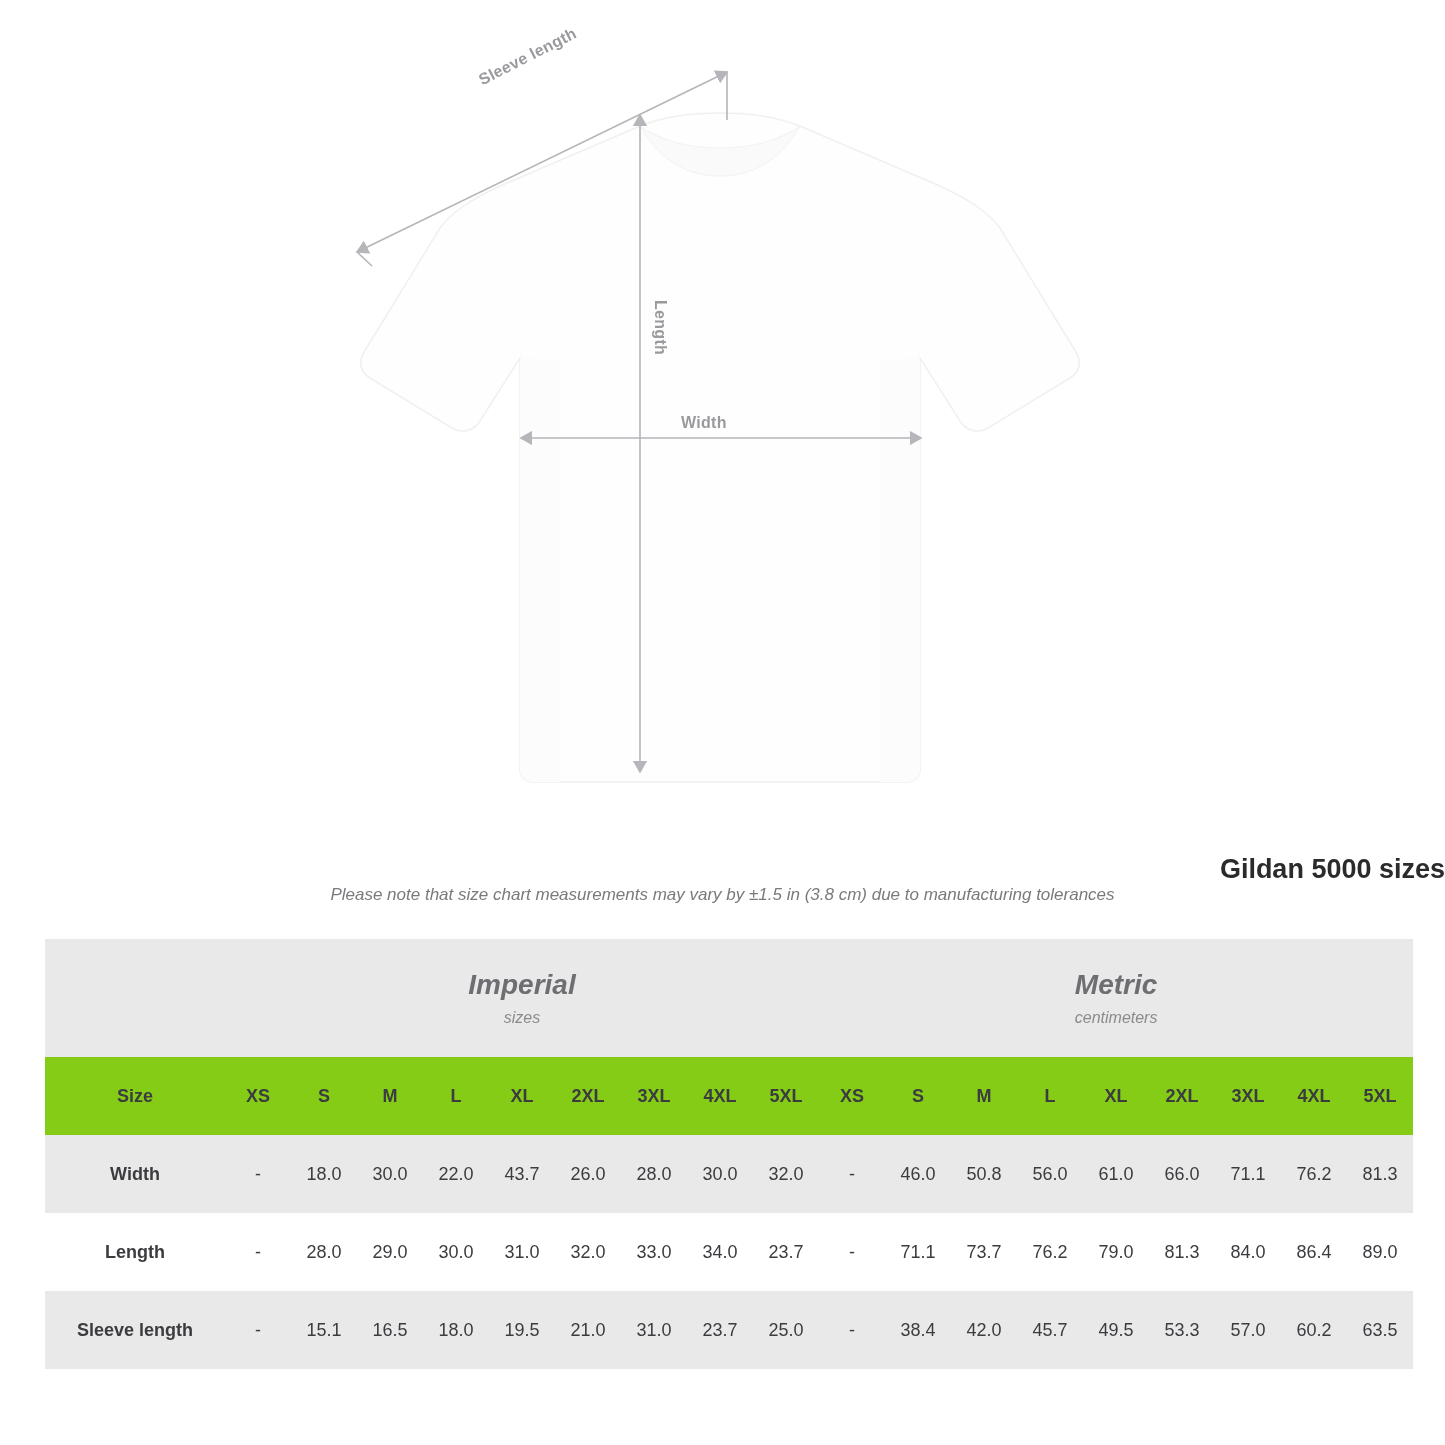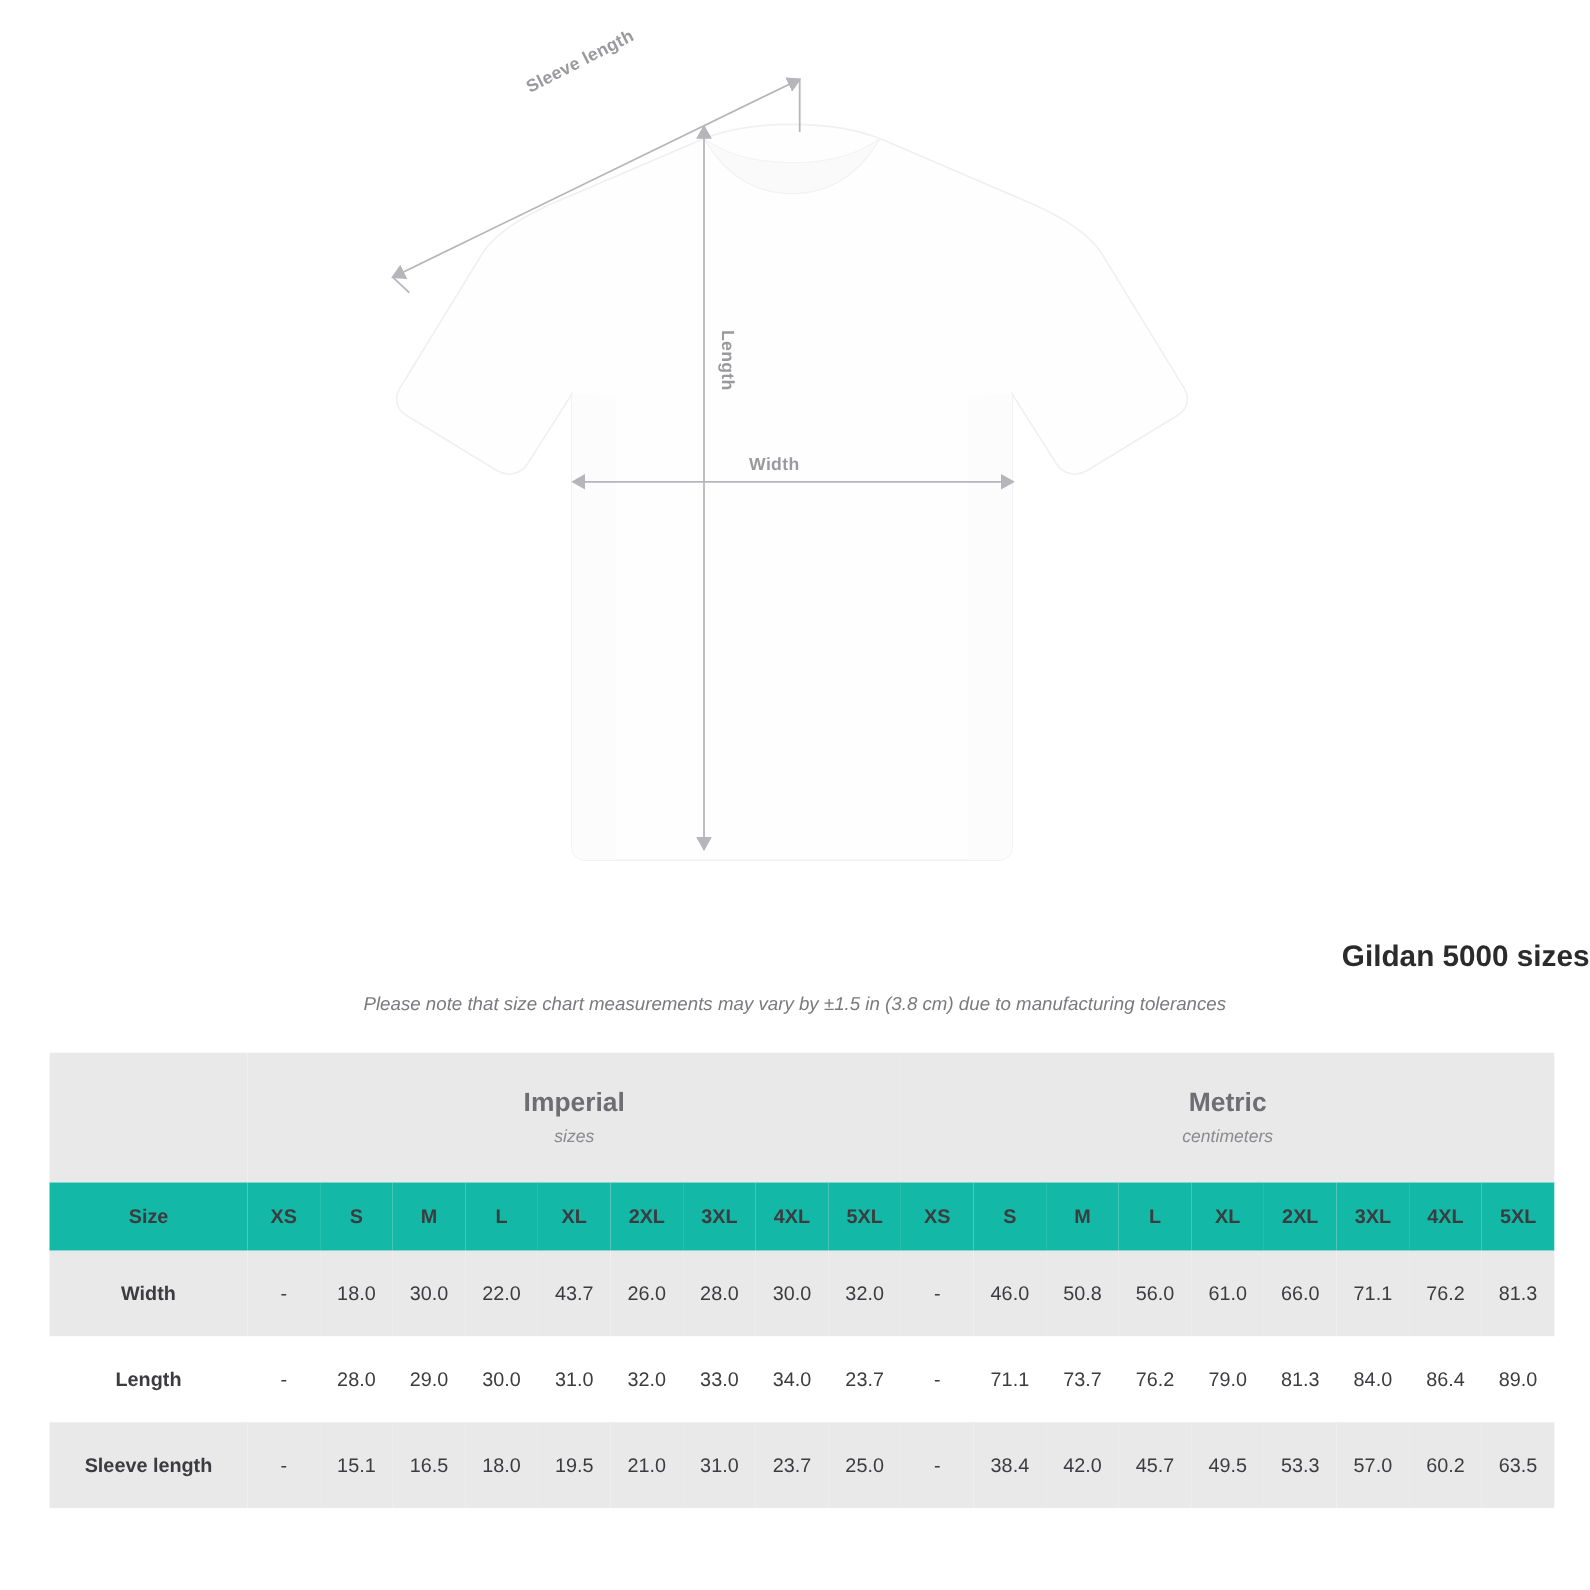--- a/index.html
+++ b/index.html
@@ -62,21 +62,20 @@
     font-size: 27px;
     font-weight: bold;
     color: #2b2b2b;
     margin-top: 24px;
   }
   .chart-note {
     text-align: center;
     font-size: 17px;
     font-style: italic;
     color: #7a7a7e;
-    margin-top: 18px;
   }
 
   
   .table-wrap {
     margin: 34px 45px 0 45px;
   }
   table.size-table {
     border-collapse: collapse;
     width: 1355px;
     table-layout: fixed;
@@ -85,36 +84,37 @@
     padding: 0;
     margin: 0;
   }
   .unit-head {
     height: 118px;
     background: #e9e9e9;
     text-align: center;
     vertical-align: middle;
   }
   .unit-head .u-name {
-    font-size: 24px;
-    font-weight: bold;
+    font-size: 28px;
+    font-weight: bold;
+    font-style: italic;
     color: #6e6e72;
   }
   .unit-head .u-sub {
     font-size: 16px;
     font-style: italic;
     color: #8b8b8f;
     margin-top: 8px;
   }
   .corner {
     background: #e9e9e9;
   }
   tr.row-head td {
-    height: 62px;
-    background: #14b8a6;
+    height: 78px;
+    background: #84cc16;
     text-align: center;
     vertical-align: middle;
     font-size: 18px;
     font-weight: bold;
     color: #3c3c40;
   }
   tr.row-data td {
     height: 78px;
     text-align: center;
     vertical-align: middle;

